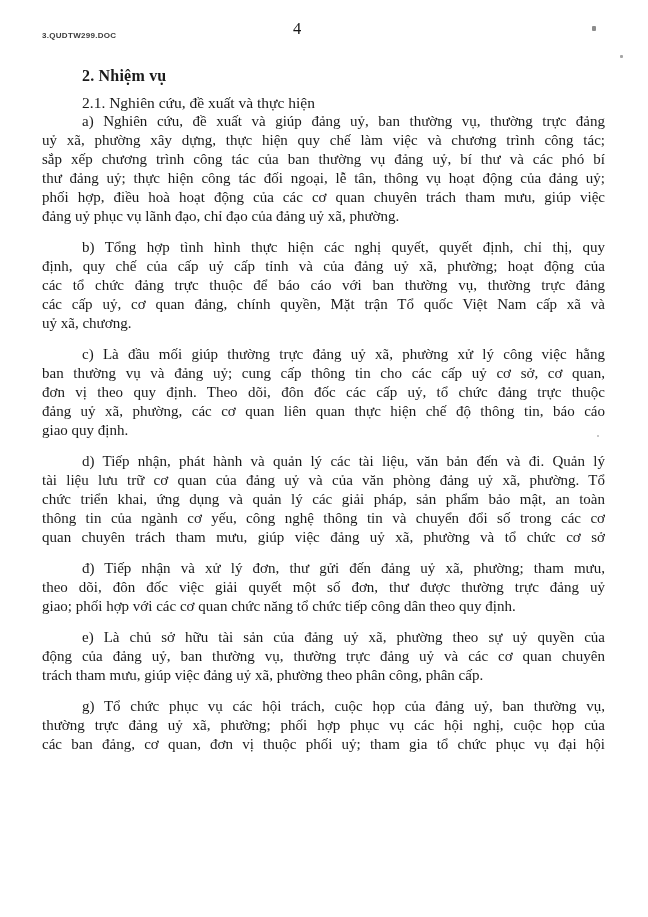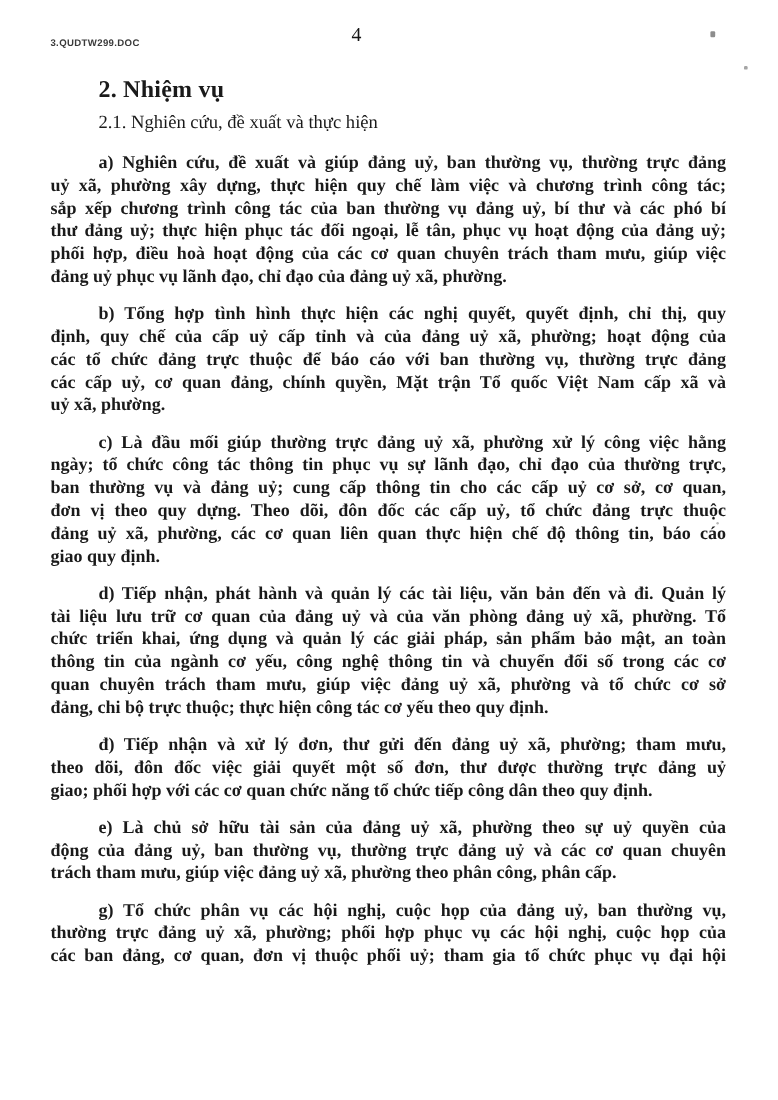--- a/index.html
+++ b/index.html
@@ -35,31 +35,30 @@
   .content {
     position: absolute;
     left: 42px;
     top: 66px;
     width: 563px;
     font-size: 15px;
     line-height: 19px;
   }
   .section-heading {
     font-weight: 700;
-    font-size: 20px;
+    font-size: 16px;
     text-indent: 40px;
     margin-bottom: 8px;
     letter-spacing: 0.2px;
   }
   .section-subheading {
     font-size: 15.5px;
     text-indent: 40px;
-    margin-bottom: 15px;
   }
-  .para { margin-bottom: 12px; font-weight: bold; }
+  .para { margin-bottom: 12px; }
   .para .line {
     text-align: justify;
     text-align-last: justify;
     white-space: normal;
     overflow: hidden;
     height: 19px;
   }
   .para .line.first { text-indent: 40px; }
   .para .line.last { text-align-last: left; }
   .speck {
@@ -87,57 +86,55 @@
   <div class="content">
 
     <div class="section-heading">2. Nhiệm vụ</div>
 
     <div class="section-subheading">2.1. Nghiên cứu, đề xuất và thực hiện</div>
 
     <div class="para">
         <div class="line first">a) Nghiên cứu, đề xuất và giúp đảng uỷ, ban thường vụ, thường trực đảng</div>
         <div class="line">uỷ xã, phường xây dựng, thực hiện quy chế làm việc và chương trình công tác;</div>
         <div class="line">sắp xếp chương trình công tác của ban thường vụ đảng uỷ, bí thư và các phó bí</div>
-        <div class="line">thư đảng uỷ; thực hiện phục tác đối ngoại, lễ tân, phục vụ hoạt động của đảng uỷ;</div>
+        <div class="line">thư đảng uỷ; thực hiện công tác đối ngoại, lễ tân, thông vụ hoạt động của đảng uỷ;</div>
         <div class="line">phối hợp, điều hoà hoạt động của các cơ quan chuyên trách tham mưu, giúp việc</div>
         <div class="line last">đảng uỷ phục vụ lãnh đạo, chỉ đạo của đảng uỷ xã, phường.</div>
       </div>
     <div class="para">
         <div class="line first">b) Tổng hợp tình hình thực hiện các nghị quyết, quyết định, chỉ thị, quy</div>
         <div class="line">định, quy chế của cấp uỷ cấp tỉnh và của đảng uỷ xã, phường; hoạt động của</div>
         <div class="line">các tổ chức đảng trực thuộc để báo cáo với ban thường vụ, thường trực đảng</div>
         <div class="line">các cấp uỷ, cơ quan đảng, chính quyền, Mặt trận Tổ quốc Việt Nam cấp xã và</div>
-        <div class="line last">uỷ xã, phường.</div>
+        <div class="line last">uỷ xã, chương.</div>
       </div>
     <div class="para">
         <div class="line first">c) Là đầu mối giúp thường trực đảng uỷ xã, phường xử lý công việc hằng</div>
-        <div class="line">ngày; tổ chức công tác thông tin phục vụ sự lãnh đạo, chỉ đạo của thường trực,</div>
         <div class="line">ban thường vụ và đảng uỷ; cung cấp thông tin cho các cấp uỷ cơ sở, cơ quan,</div>
-        <div class="line">đơn vị theo quy dựng. Theo dõi, đôn đốc các cấp uỷ, tổ chức đảng trực thuộc</div>
+        <div class="line">đơn vị theo quy định. Theo dõi, đôn đốc các cấp uỷ, tổ chức đảng trực thuộc</div>
         <div class="line">đảng uỷ xã, phường, các cơ quan liên quan thực hiện chế độ thông tin, báo cáo</div>
         <div class="line last">giao quy định.</div>
       </div>
     <div class="para">
         <div class="line first">d) Tiếp nhận, phát hành và quản lý các tài liệu, văn bản đến và đi. Quản lý</div>
         <div class="line">tài liệu lưu trữ cơ quan của đảng uỷ và của văn phòng đảng uỷ xã, phường. Tổ</div>
         <div class="line">chức triển khai, ứng dụng và quản lý các giải pháp, sản phẩm bảo mật, an toàn</div>
         <div class="line">thông tin của ngành cơ yếu, công nghệ thông tin và chuyển đổi số trong các cơ</div>
         <div class="line">quan chuyên trách tham mưu, giúp việc đảng uỷ xã, phường và tổ chức cơ sở</div>
-        <div class="line last">đảng, chi bộ trực thuộc; thực hiện công tác cơ yếu theo quy định.</div>
       </div>
     <div class="para">
         <div class="line first">đ) Tiếp nhận và xử lý đơn, thư gửi đến đảng uỷ xã, phường; tham mưu,</div>
         <div class="line">theo dõi, đôn đốc việc giải quyết một số đơn, thư được thường trực đảng uỷ</div>
         <div class="line last">giao; phối hợp với các cơ quan chức năng tổ chức tiếp công dân theo quy định.</div>
       </div>
     <div class="para">
         <div class="line first">e) Là chủ sở hữu tài sản của đảng uỷ xã, phường theo sự uỷ quyền của</div>
         <div class="line">động của đảng uỷ, ban thường vụ, thường trực đảng uỷ và các cơ quan chuyên</div>
         <div class="line last">trách tham mưu, giúp việc đảng uỷ xã, phường theo phân công, phân cấp.</div>
       </div>
     <div class="para">
-        <div class="line first">g) Tổ chức phân vụ các hội nghị, cuộc họp của đảng uỷ, ban thường vụ,</div>
+        <div class="line first">g) Tổ chức phục vụ các hội trách, cuộc họp của đảng uỷ, ban thường vụ,</div>
         <div class="line">thường trực đảng uỷ xã, phường; phối hợp phục vụ các hội nghị, cuộc họp của</div>
         <div class="line">các ban đảng, cơ quan, đơn vị thuộc phối uỷ; tham gia tổ chức phục vụ đại hội</div>
       </div>
 
   </div>
 </div>
 
 </body></html>

